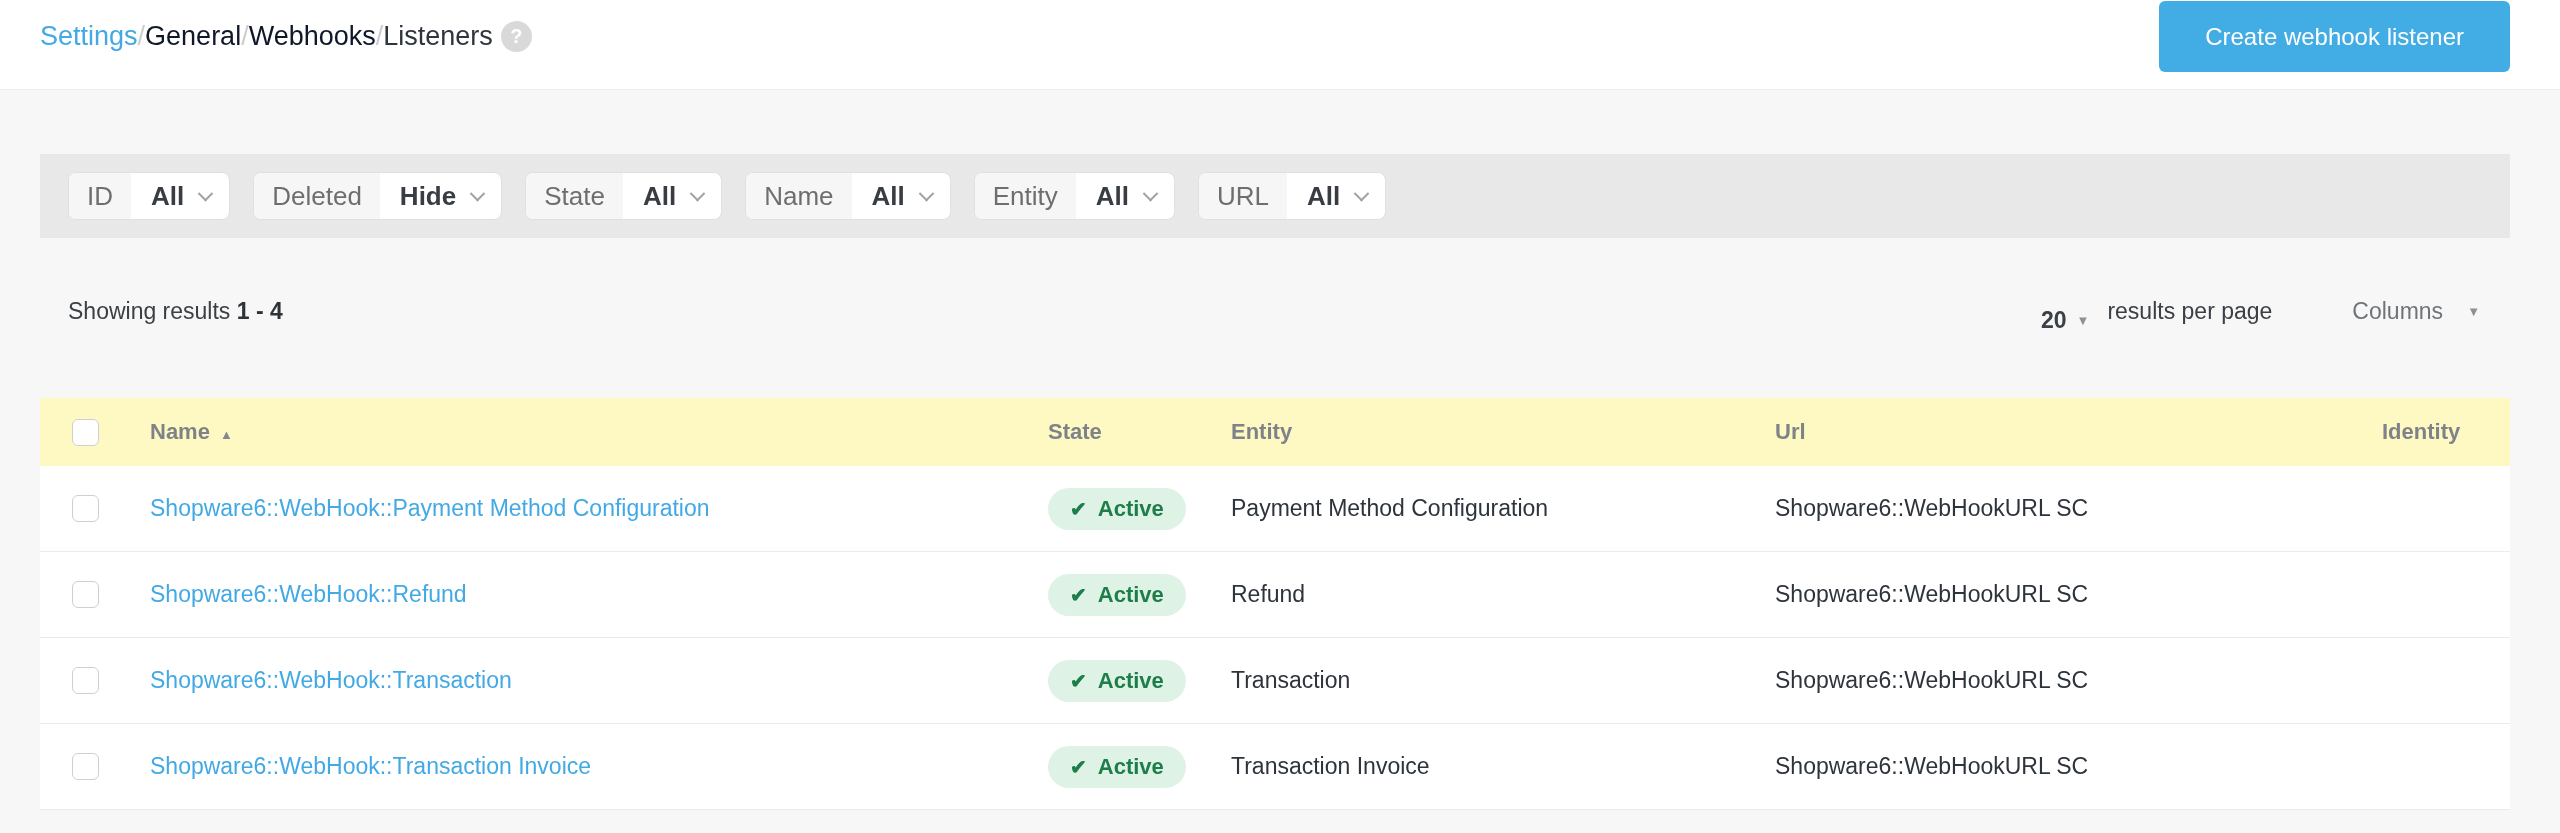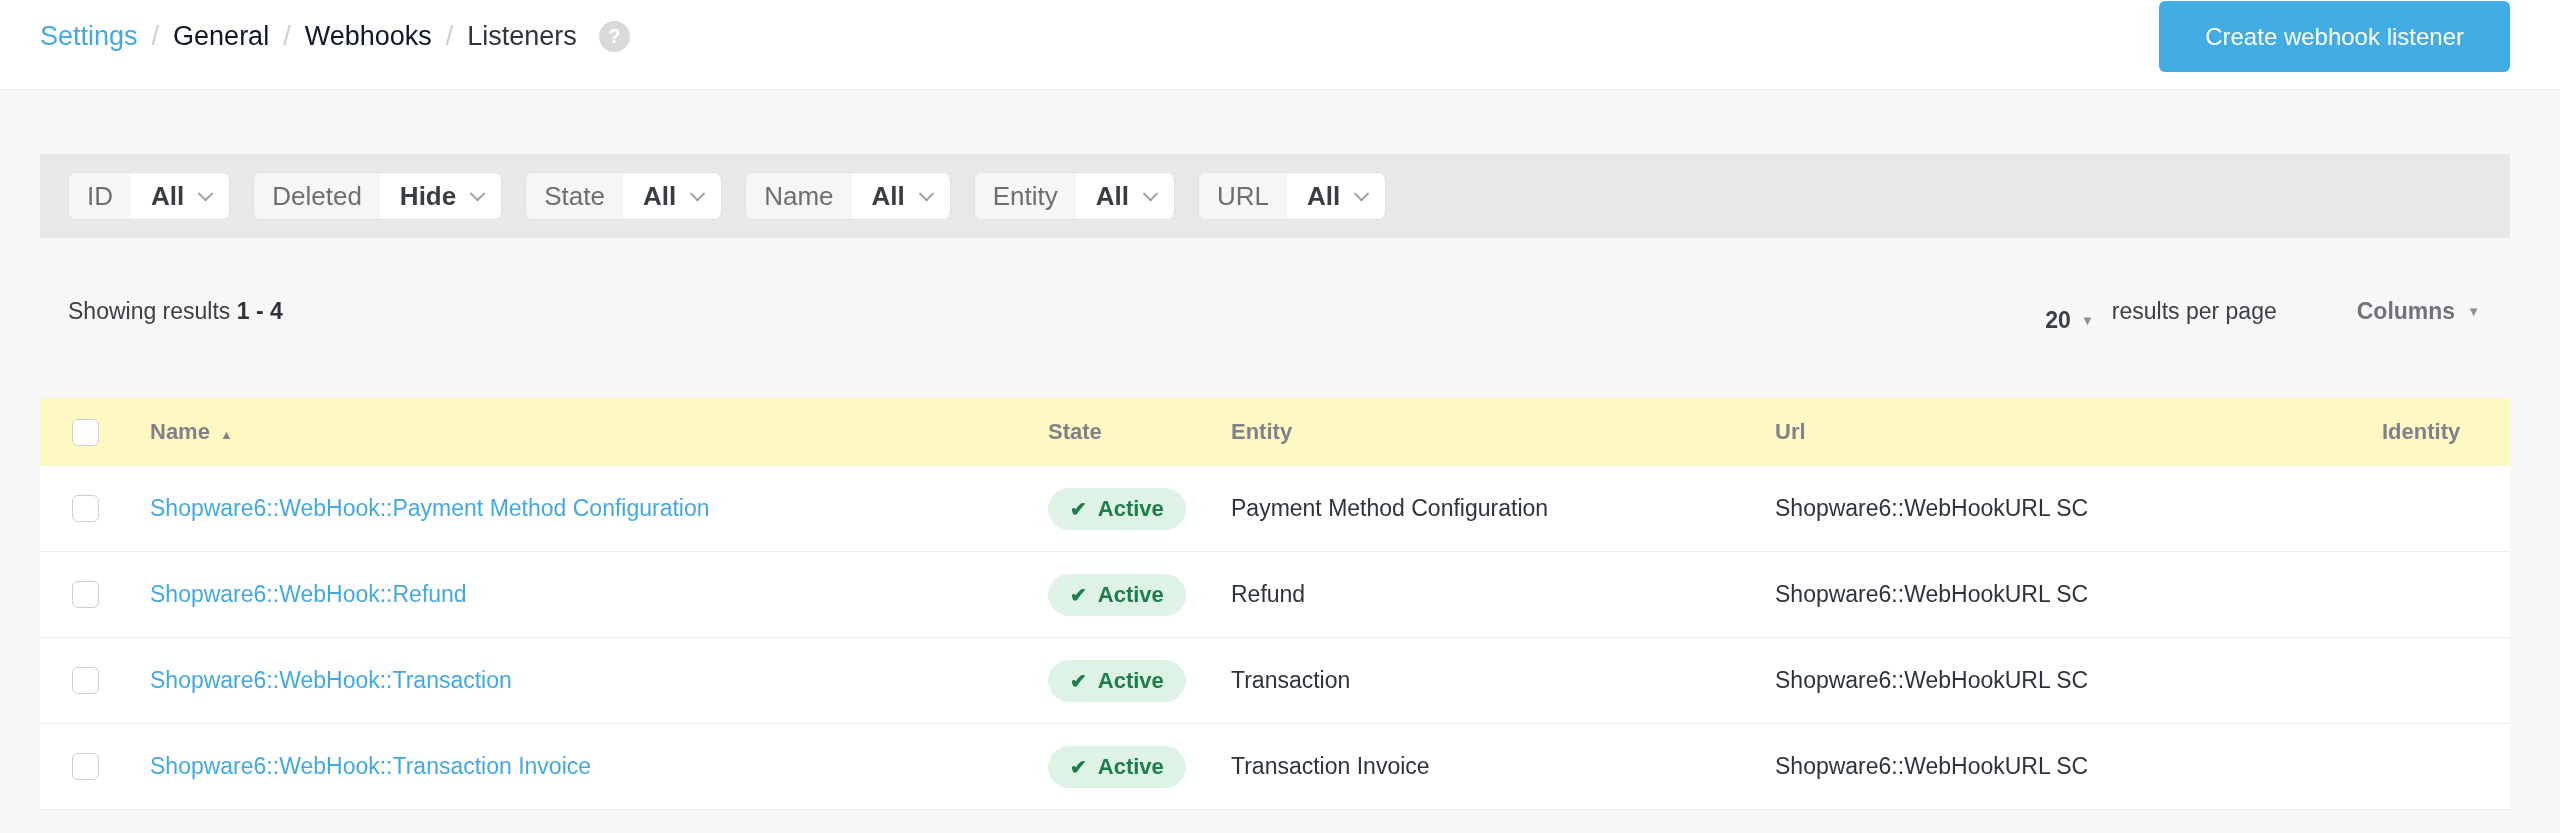--- a/index.html
+++ b/index.html
@@ -12,21 +12,21 @@
     overflow: hidden;
   }
 
   
   .topbar {
     height: 90px; background: #ffffff;
     display: flex; justify-content: space-between; align-items: center;
     padding: 0 50px 16px 40px;
     border-bottom: 1px solid #efefef;
   }
-  .breadcrumb { display: flex; align-items: center; gap: 14px; font-size: 27px; }
+  .breadcrumb { display: flex; align-items: center; font-size: 27px; }
   .crumb-link { color: #42a9e4; cursor: pointer; text-decoration: none; }
   .crumb-muted { color: #0f172a; cursor: pointer; }
   .crumb-current { color: #2e353e; }
   .sep { color: #cdcdcd; }
   .help-icon {
     width: 31px; height: 31px; border-radius: 50%;
     background: #d9d9d9; color: #ffffff;
     font-size: 20px; font-weight: bold;
     display: flex; align-items: center; justify-content: center;
     margin-left: 8px; cursor: pointer;
@@ -75,21 +75,21 @@
     display: flex; justify-content: space-between; align-items: center;
     padding: 0 30px 0 28px;
     font-size: 23px; color: #3b4046;
   }
   .results-left b { color: #2e333a; }
   .results-right { display: flex; align-items: center; }
   .per-page-select { display: inline-flex; align-items: center; gap: 10px; cursor: pointer; margin-right: 18px; margin-top: 19px; }
   .per-page-value { font-weight: bold; color: #3b4046; }
   .tri { font-size: 13px; color: #8d9196; }
   .per-page-label { margin-right: 80px; }
-  .columns-btn { display: inline-flex; align-items: center; gap: 12px; cursor: pointer; font-weight: bold; color: #70747a; }
+  .columns-btn { display: inline-flex; align-items: center; gap: 24px; cursor: pointer; font-weight: normal; color: #70747a; }
 
   
   .table { margin-top: 64px; --cols: 110px 898px 183px 544px 607px minmax(0,1fr); }
   .thead {
     background: #fef9c3; height: 68px;
     display: grid; grid-template-columns: var(--cols);
     align-items: center;
     font-size: 22px; font-weight: bold; color: #7f8389;
   }
   .trow {

